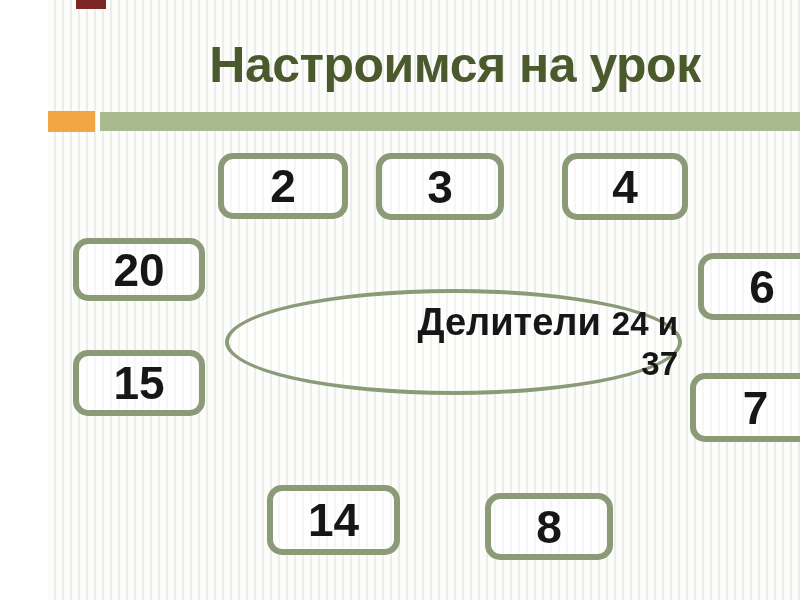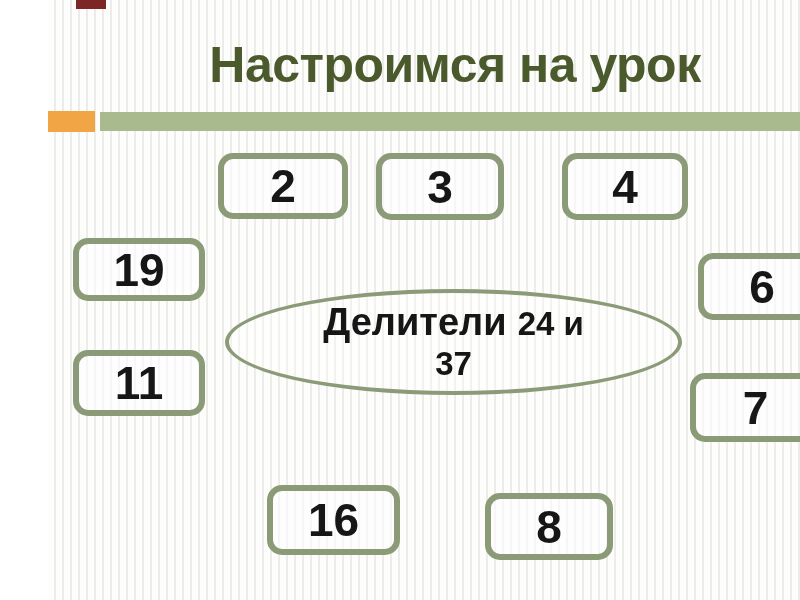--- a/index.html
+++ b/index.html
@@ -76,21 +76,21 @@
     left: 177px;
     top: 289px;
     width: 457px;
     height: 106px;
     box-sizing: border-box;
     border: 4px solid var(--box-border, #8b9a77);
     border-radius: 50%;
     background: rgba(255, 255, 255, 0.35);
     display: flex;
     flex-direction: column;
-    align-items: center;
+    align-items: flex-end;
     justify-content: center;
     font-weight: bold;
     color: var(--digit-black, #161616);
   }
   .ellipse .l1 {
     font-size: 38px;
     line-height: 42px;
     white-space: nowrap;
   }
   .ellipse .l1 .rest {
@@ -120,37 +120,37 @@
 
   <div class="num-box" style="left:328px; top:153px; width:128px; height:67px;">
     <span>3</span>
   </div>
 
   <div class="num-box" style="left:514px; top:153px; width:126px; height:67px;">
     <span>4</span>
   </div>
 
   <div class="num-box" style="left:25px; top:238px; width:132px; height:63px;">
-    <span>19</span>
+    <span>20</span>
   </div>
 
   <div class="num-box" style="left:650px; top:253px; width:128px; height:67px;">
     <span>6</span>
   </div>
 
   <div class="num-box" style="left:25px; top:350px; width:132px; height:66px;">
-    <span>11</span>
+    <span>15</span>
   </div>
 
   <div class="num-box" style="left:642px; top:373px; width:131px; height:69px;">
     <span>7</span>
   </div>
 
   <div class="num-box" style="left:219px; top:485px; width:133px; height:70px;">
-    <span>16</span>
+    <span>14</span>
   </div>
 
   <div class="num-box" style="left:437px; top:493px; width:128px; height:67px;">
     <span>8</span>
   </div>
 
   <div class="ellipse">
     <div class="l1">
       <span>Делители</span><span class="rest">24 и</span>
     </div>

